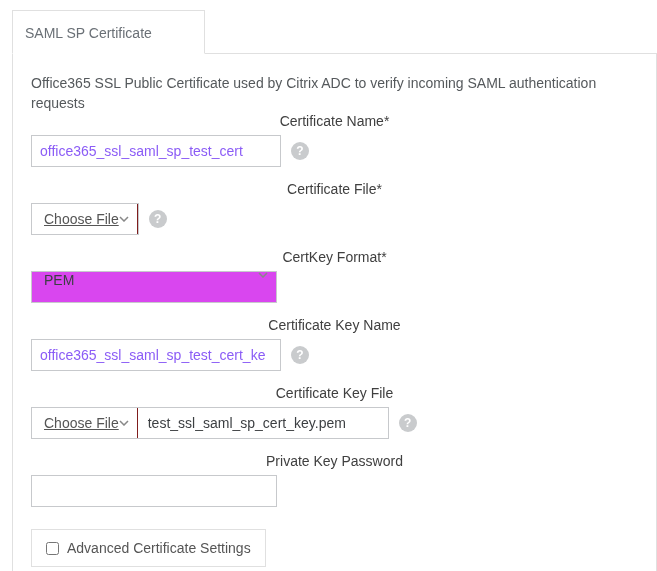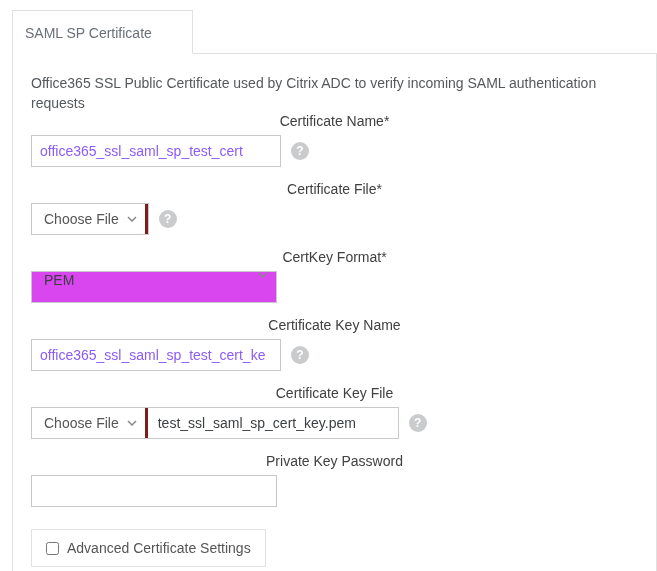--- a/index.html
+++ b/index.html
@@ -27,21 +27,21 @@
     left: 0;
     right: 0;
     bottom: 0;
     height: 1px;
     background: #e0e0e0;
   }
   .tab {
     position: relative;
     height: 44px;
     line-height: 44px;
-    padding: 0 40px 0 12px;
+    padding: 0 52px 0 12px;
     border: 1px solid #e0e0e0;
     border-bottom: 1px solid #fff;
     background: #fff;
     color: #6a7076;
     font-size: 14px;
     box-sizing: border-box;
     z-index: 2;
     cursor: pointer;
     margin-top: 40px;
   }
@@ -98,25 +98,26 @@
     display: flex;
     height: 32px;
     border: 1px solid #c7c9cc;
     background: #fff;
     box-sizing: border-box;
   }
   .file-btn {
     display: flex;
     align-items: center;
     padding: 0 8px 0 12px;
-    border-right: 3px solid #7f1d1d;
+    border-right: 1px solid #7f1d1d;
     color: #555;
     background: #fff;
     cursor: pointer;
-    gap: 8px;
+    gap: 0;
+    text-decoration: underline;
   }
   .file-name {
     display: flex;
     align-items: center;
     padding: 0 10px;
     color: #3c3f42;
     min-width: 230px;
   }
   .help-icon {
     width: 18px;

